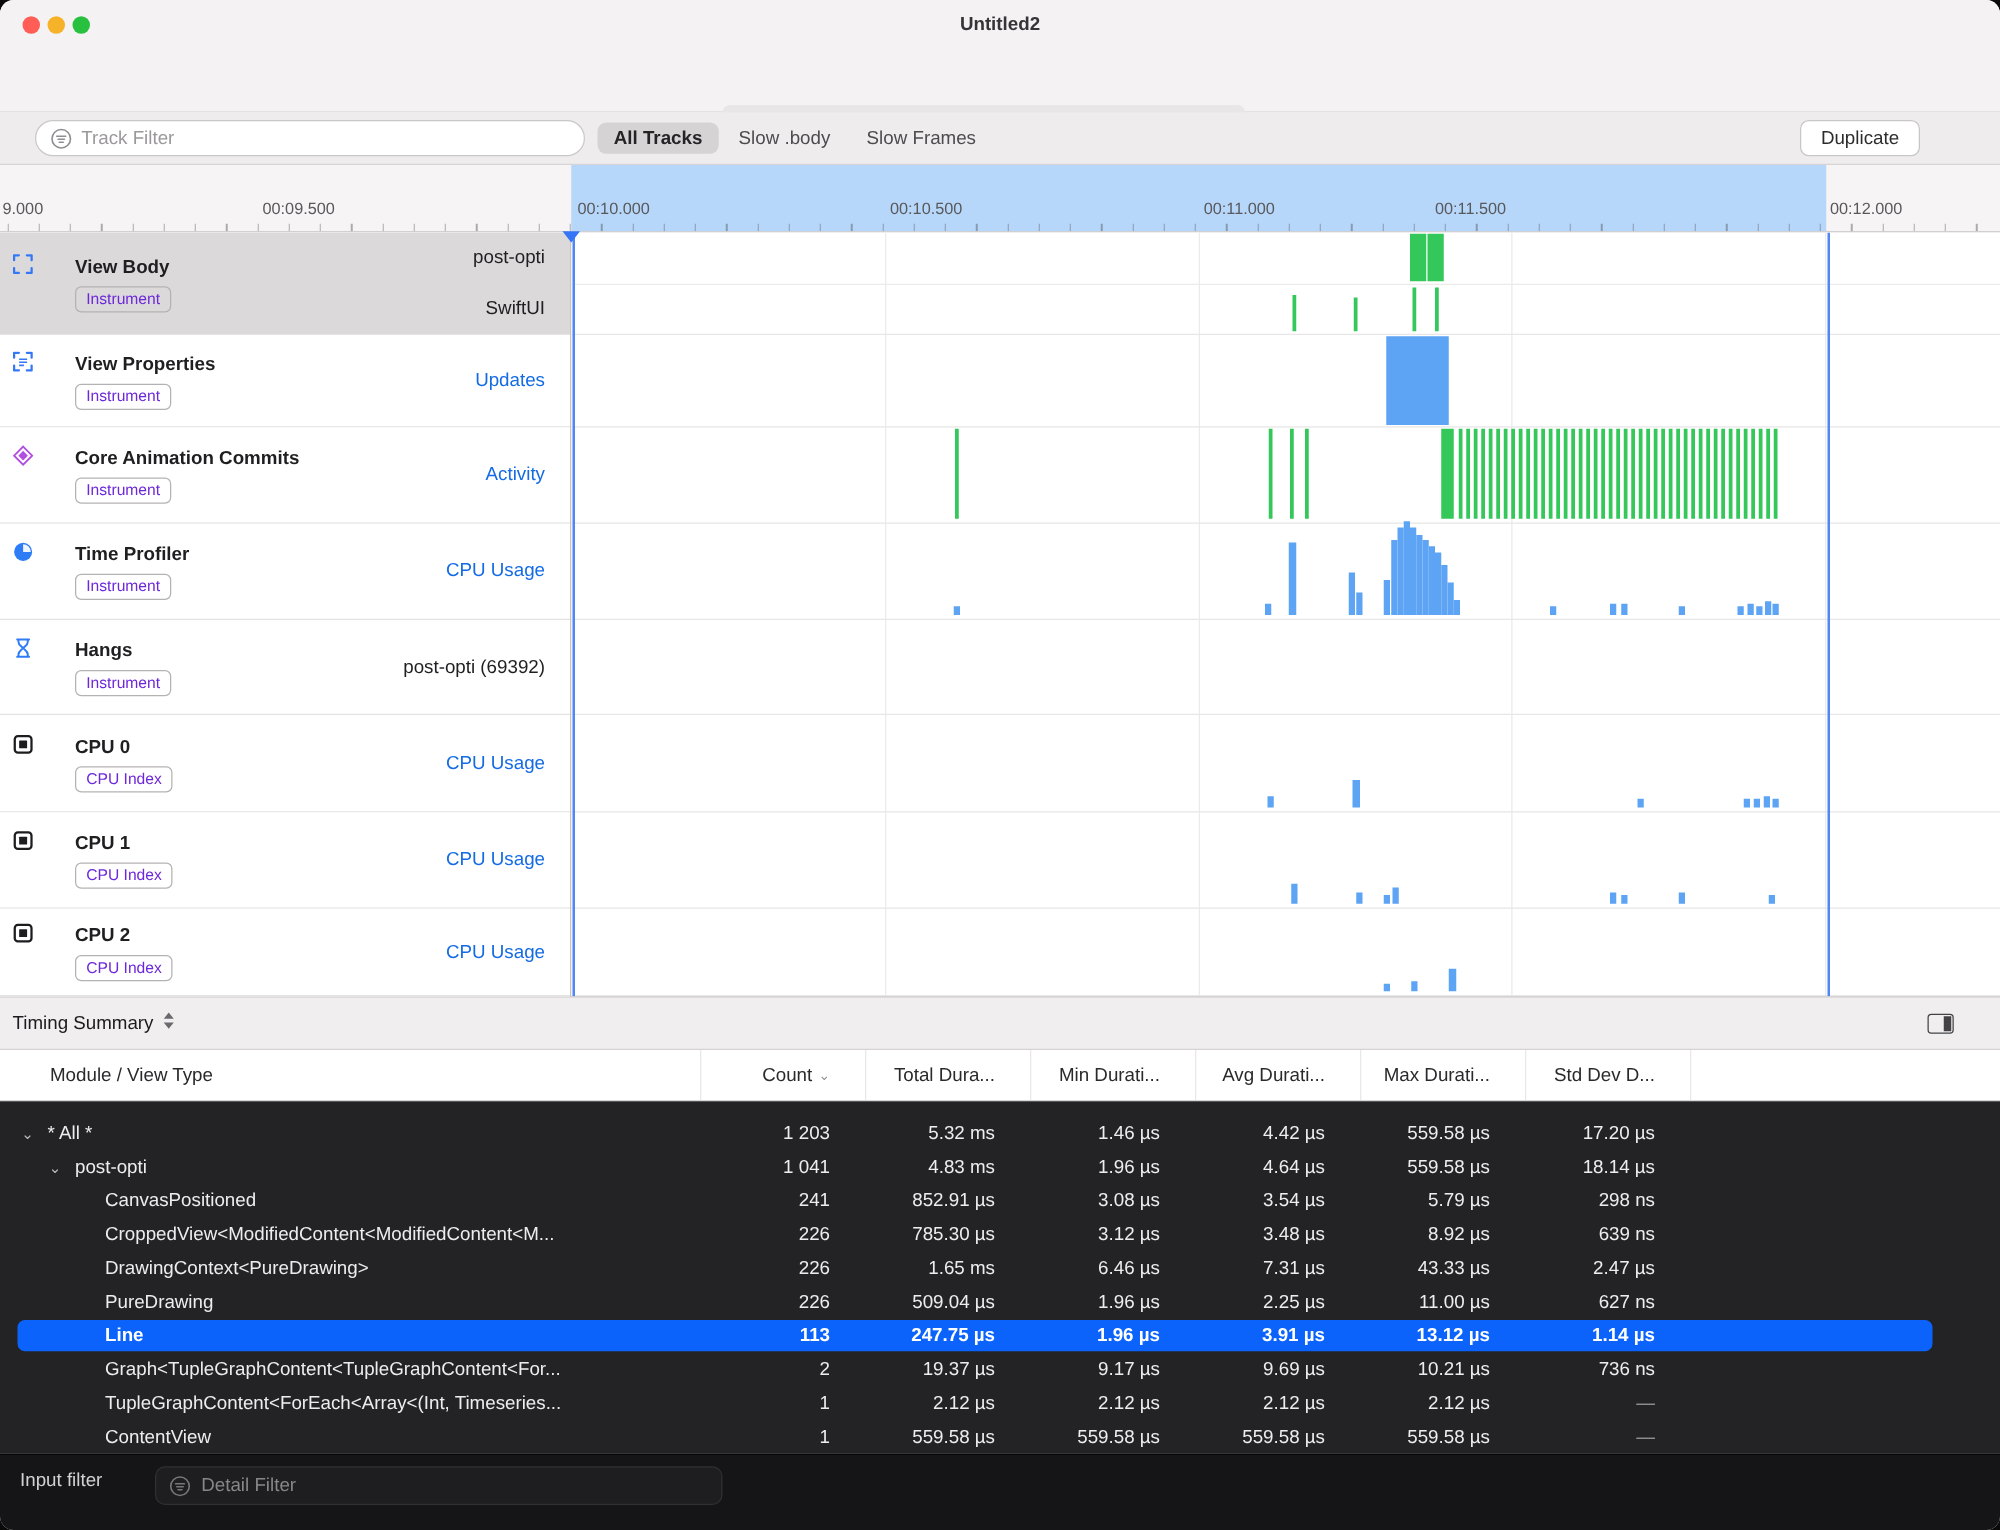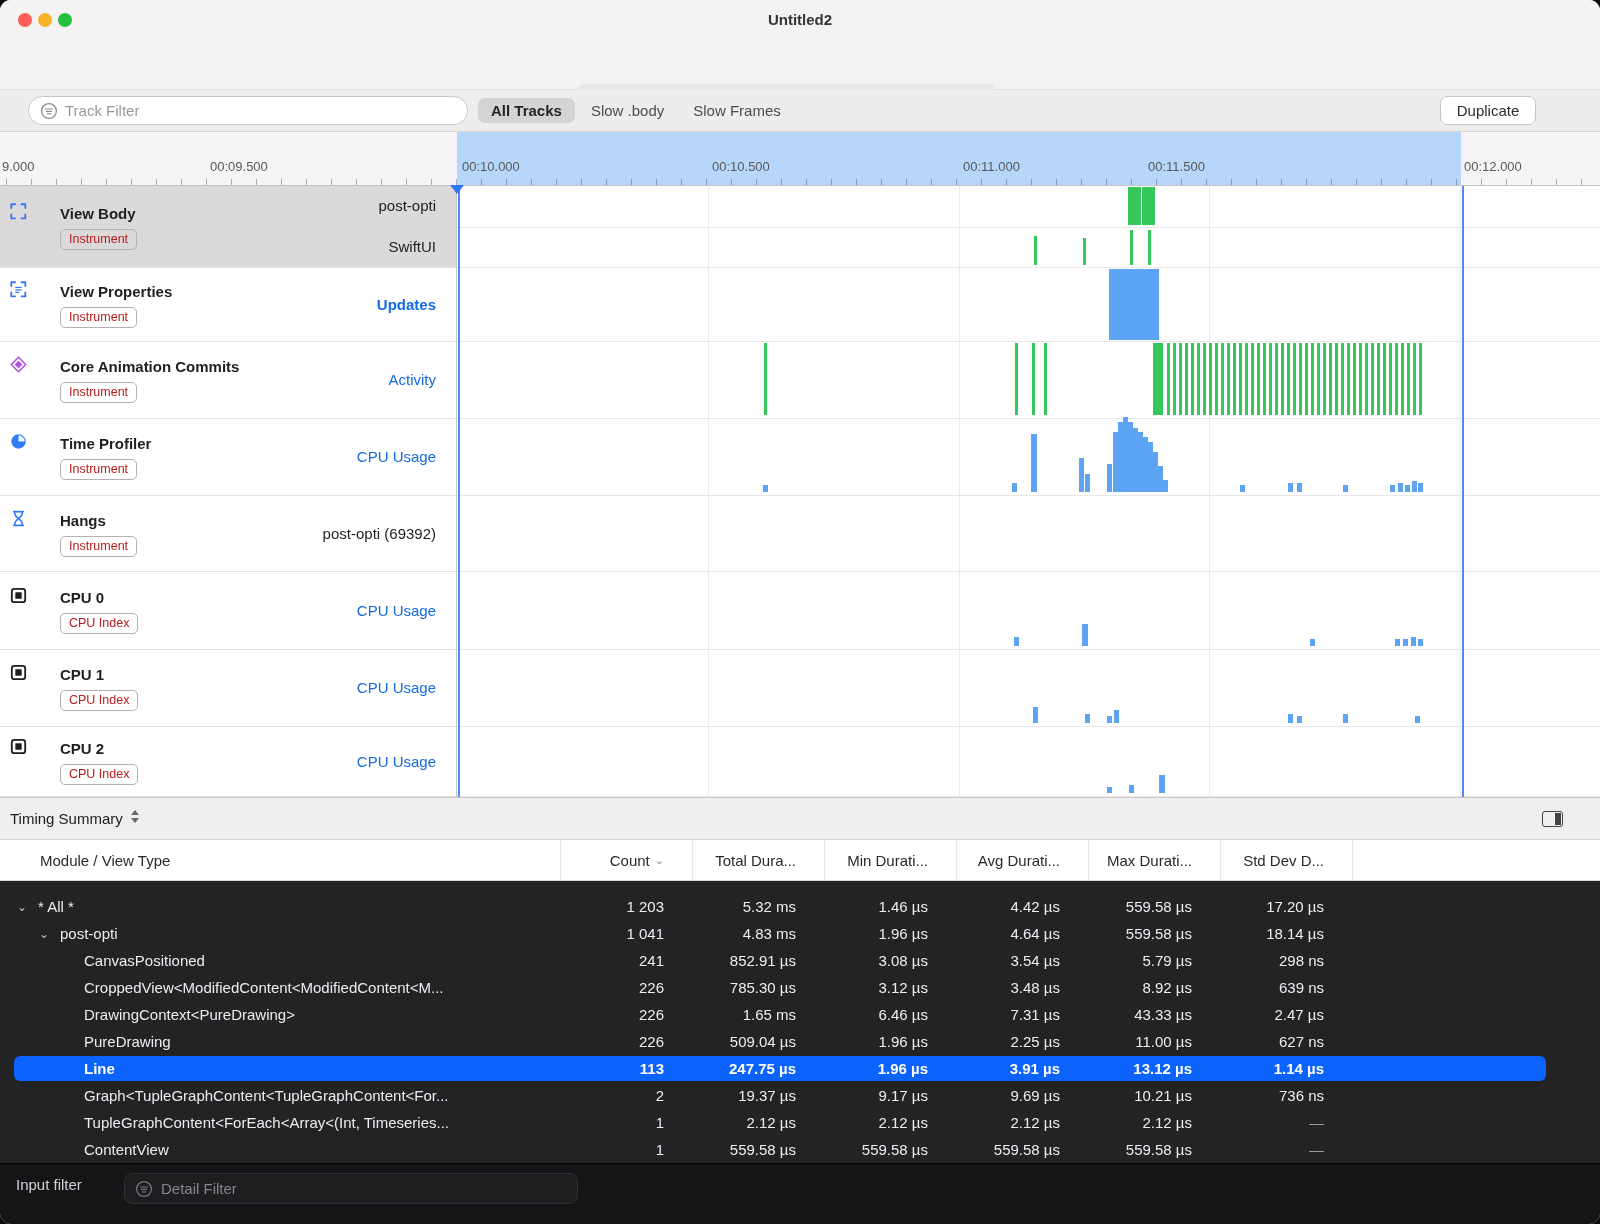--- a/index.html
+++ b/index.html
@@ -47,21 +47,21 @@
 .ruler-ticks{position:absolute;left:0;right:0;bottom:0;height:6px;z-index:2;background:repeating-linear-gradient(90deg,transparent 0 24px,rgba(80,80,85,.45) 24px 25px);background-position:7px 0}
 
 
 #tracks{position:absolute;left:0;top:186px;right:0;height:611px;background:#fff}
 #tracks-sidebar{position:absolute;left:0;top:0;width:456px;height:100%;background:#fff;z-index:2}
 .side-row{position:absolute;left:0;width:456px;background:#fff;border-bottom:1px solid #e4e2e3}
 .side-row.selected{background:#dbd9da}
 .side-icon{position:absolute;left:10px;top:50%;transform:translateY(-24px);width:18px;height:18px}
 .side-main{position:absolute;left:60px;top:50%;transform:translateY(-50%)}
 .side-title{display:block;font-weight:600;color:#1f1f21;line-height:19px;white-space:nowrap}
-.side-badge{display:inline-block;margin-top:6px;border:1px solid #b5b2b3;border-radius:5px;font-size:12.5px;color:#b91c1c;padding:2px 8px;line-height:15px}
+.side-badge{display:inline-block;margin-top:6px;border:1px solid #b5b2b3;border-radius:5px;font-size:12.5px;color:#6d28d9;padding:2px 8px;line-height:15px}
 .side-right{position:absolute;right:20px;line-height:18px;white-space:nowrap}
 .side-right.link{color:#146be4}
 .side-right.plain{color:#1f1f21}
 #tracks-chart{position:absolute;left:456px;top:0;right:0;height:100%;border-left:1px solid #c6c3c4;overflow:hidden}
 .chart-row{position:absolute;left:0;right:0;border-bottom:1px solid #e8e6e7;z-index:1}
 .sub-row{position:absolute;left:0;right:0}
 .sub-divider{position:absolute;left:0;right:0;top:41px;height:1px;background:#eceaeb}
 .bar{position:absolute}
 .gridline{position:absolute;top:0;bottom:0;width:1px;background:#eceaeb;z-index:0}
 .sel-line{position:absolute;top:0;bottom:0;width:2px;background:#4f87f7;z-index:3}
@@ -183,21 +183,21 @@
           <div class="side-main"><div class="side-title">View Body</div><div class="side-badge">Instrument</div></div>
           <div class="side-right plain" style="top: 11px;">post-opti</div>
           <div class="side-right plain" style="top: 52px;">SwiftUI</div>
         </div>
         <div class="side-row" style="top: 82px; height: 74px;">
           <div class="side-icon"><svg width="17" height="17" viewBox="0 0 16 16">
               <path d="M1.2 4.8V1.2h3.6M10.8 1.2h3.6v3.6M14.4 10.8v3.6h-3.6M4.8 14.4H1.2v-3.6" fill="none" stroke="#3478f6" stroke-width="1.7" stroke-linecap="round" stroke-linejoin="round"></path>
               <path d="M5 6h6M5 8.3h6M5 10.6h3.6" stroke="#3478f6" stroke-width="1.2" fill="none"></path>
             </svg></div>
           <div class="side-main"><div class="side-title">View Properties</div><div class="side-badge">Instrument</div></div>
-          <div class="side-right link" style="top: 50%; transform: translateY(-50%); font-weight: bold;">Updates</div>
+          <div class="side-right link" style="top: 50%; transform: translateY(-50%);">Updates</div>
         </div>
         <div class="side-row" style="top: 156px; height: 77px;">
           <div class="side-icon"><svg width="17" height="17" viewBox="0 0 16 16">
               <path d="M8 1.2 14.8 8 8 14.8 1.2 8Z" fill="none" stroke="#b04fe0" stroke-width="1.4"></path>
               <path d="M8 4.4 11.6 8 8 11.6 4.4 8Z" fill="#b04fe0"></path>
             </svg></div>
           <div class="side-main"><div class="side-title">Core Animation Commits</div><div class="side-badge">Instrument</div></div>
           <div class="side-right link" style="top: 50%; transform: translateY(-50%);">Activity</div>
         </div>
         <div class="side-row" style="top: 233px; height: 77px;">

